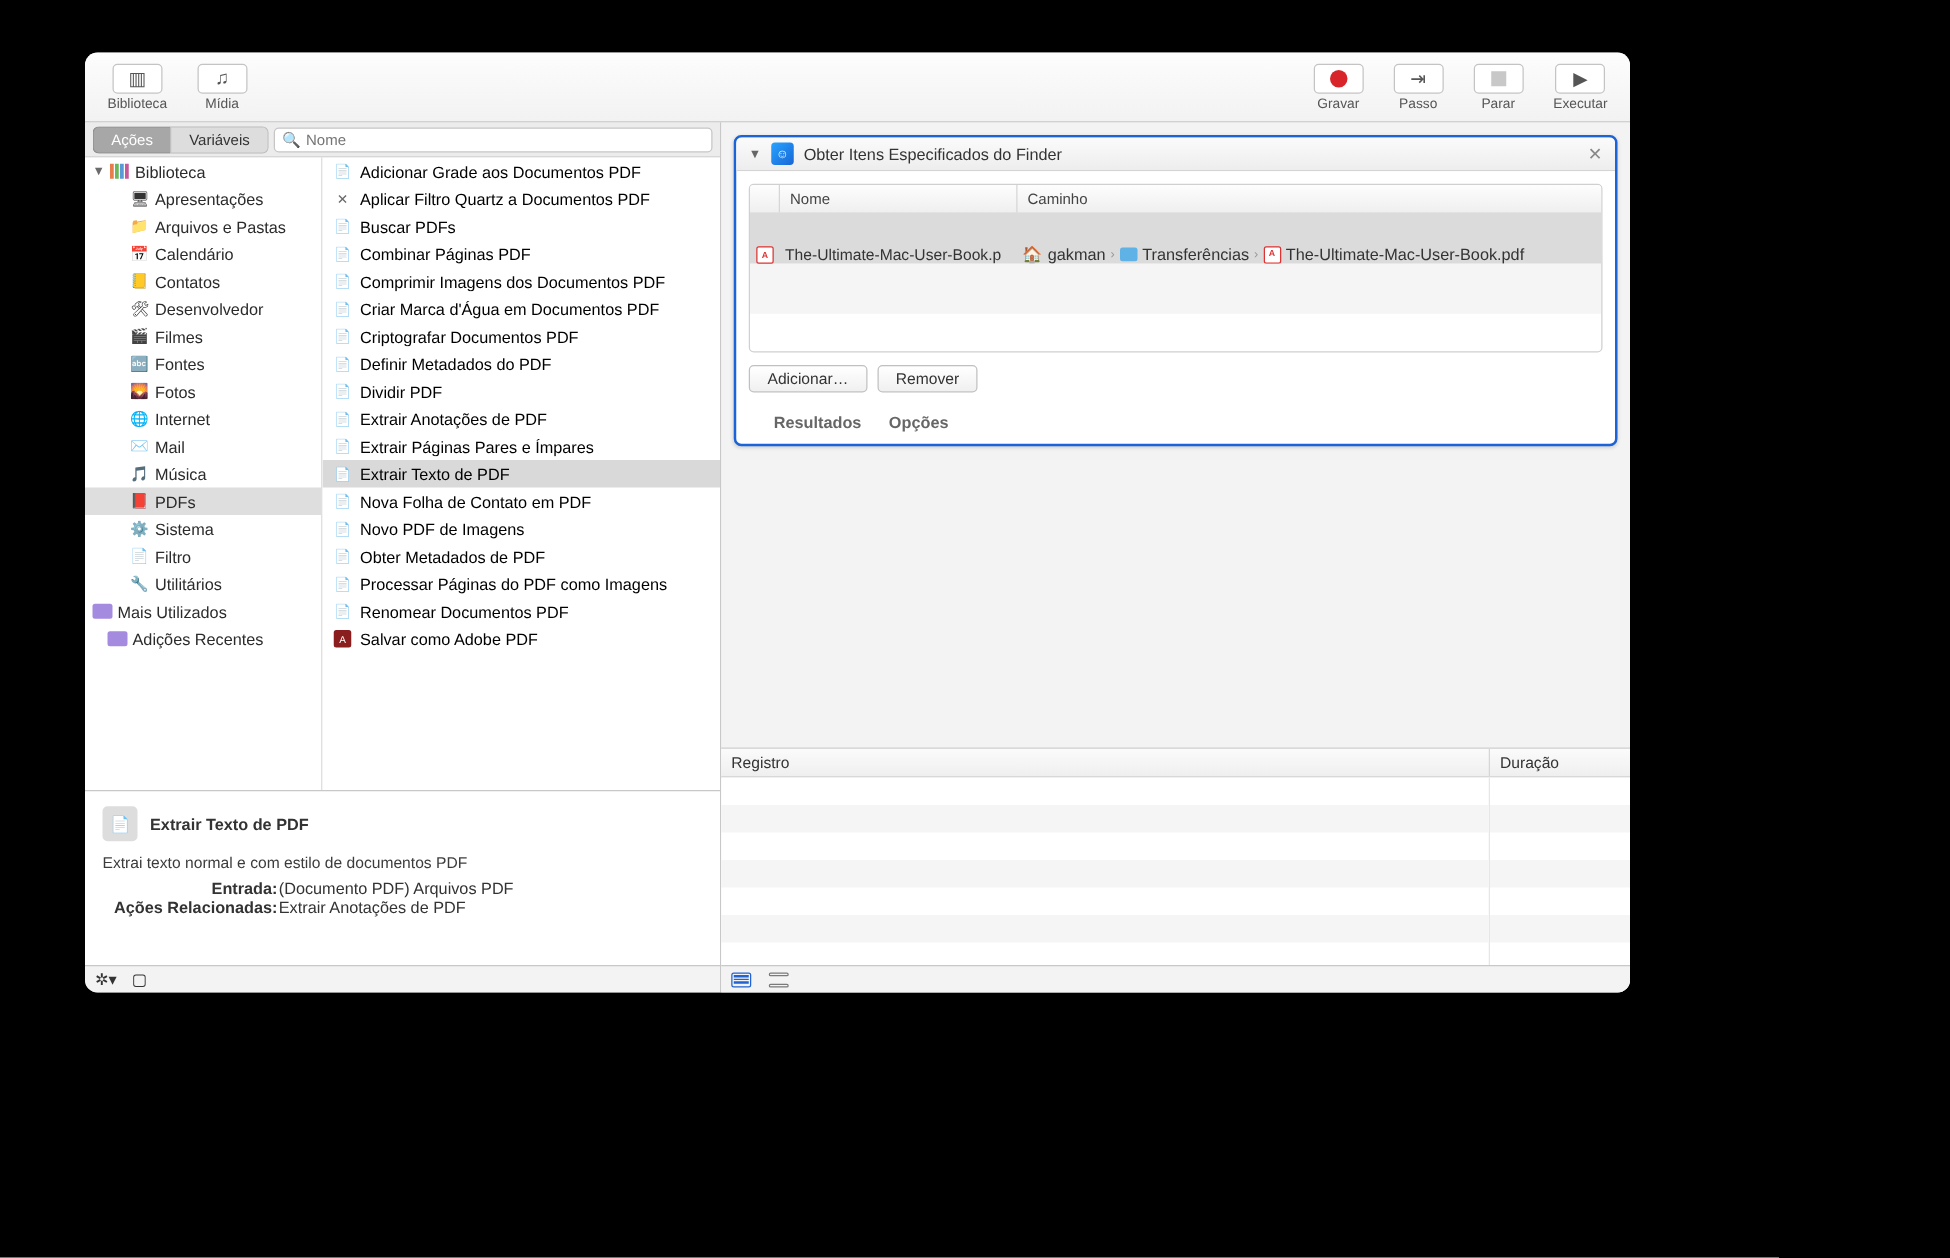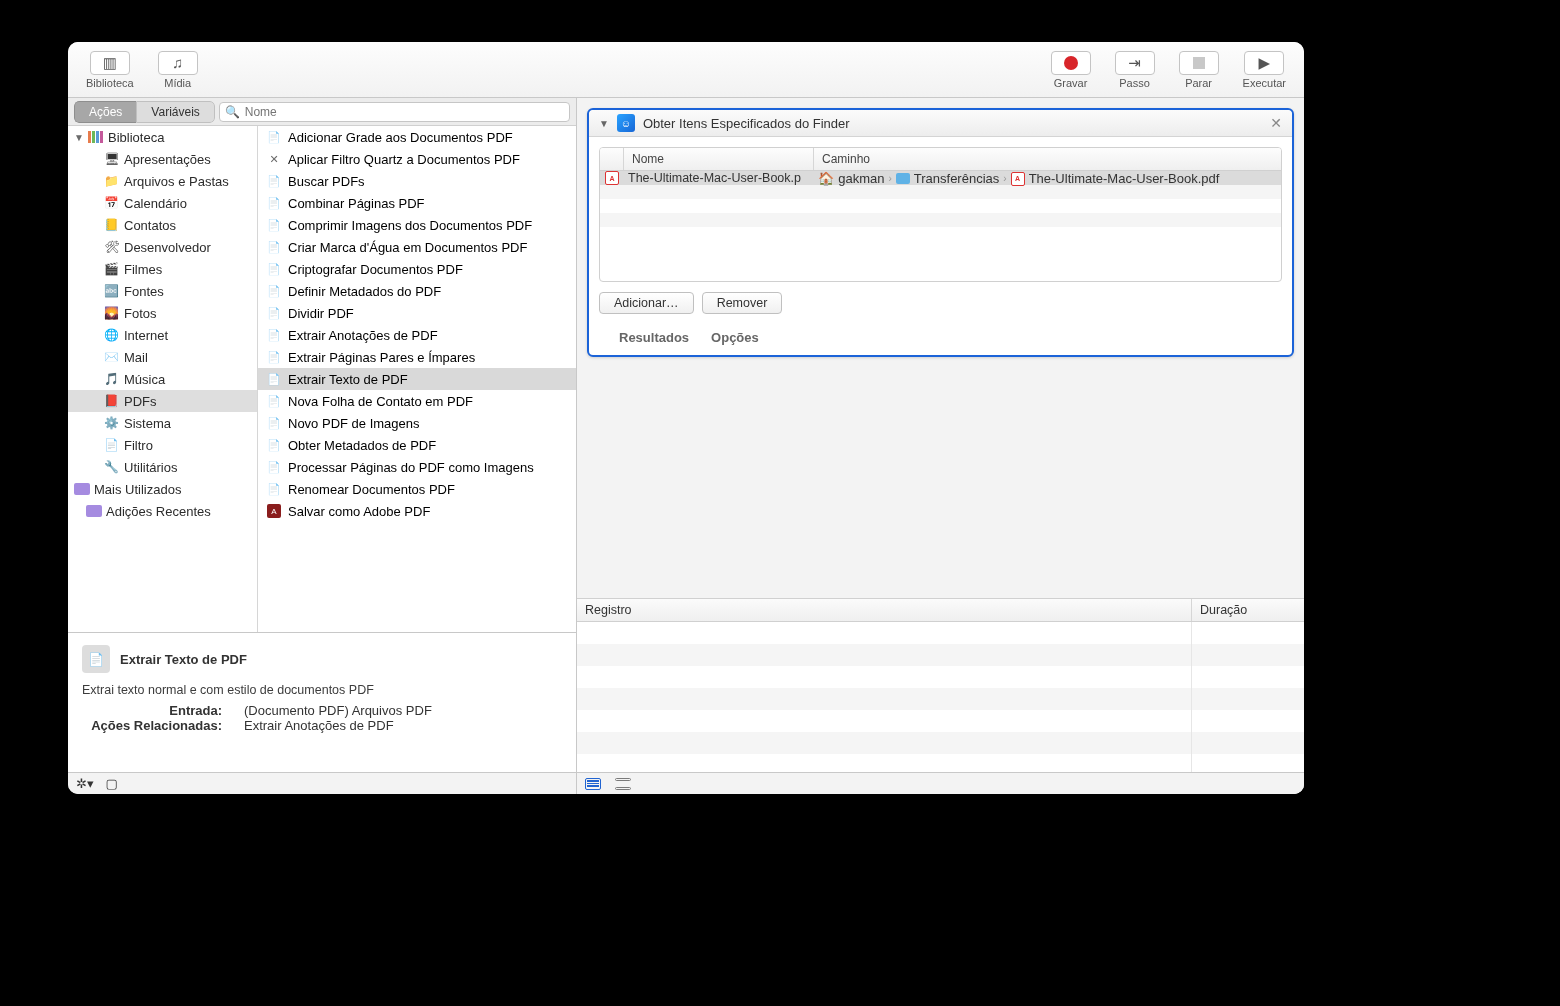--- a/index.html
+++ b/index.html
@@ -39,39 +39,39 @@
 .tree-item.sel{background:#dedede}
 .tree-item .txt{font-size:13px;color:#2b2b2b}
 .act-item{display:flex;align-items:center;height:22px;padding:0 8px;gap:6px}
 .act-item.sel{background:#d9d9d9}
 .act-item .ic{width:16px;height:16px;display:inline-flex;align-items:center;justify-content:center;font-size:11px;color:#6b6b6b}
 .act-item .txt{font-size:13px;color:#000000;white-space:nowrap;overflow:hidden;text-overflow:ellipsis}
 .desc{border-top:1px solid #c8c8c8;padding:12px 14px;background:#fff;height:140px}
 .desc h2{font-size:18px;font-weight:600;display:flex;align-items:center;gap:10px;margin-bottom:10px}
 .desc h2 .ic{width:28px;height:28px;background:#ddd;border-radius:4px;display:inline-flex;align-items:center;justify-content:center}
 .desc p{font-size:12.5px;color:#3c3c3c;margin:6px 0}
-.desc .kv{display:flex;gap:22px;font-size:12.5px}
+.desc .kv{display:flex;gap:1px;font-size:12.5px}
 .desc .kv .k{font-weight:600;text-align:right;min-width:140px}
 .status{height:22px;border-top:1px solid #c8c8c8;background:#f3f3f3;display:flex;align-items:center;padding:0 8px;gap:12px;color:#555;font-size:12px}
 .right{flex:1;display:flex;flex-direction:column;background:#f3f3f3}
 .workflow{flex:1;overflow:auto;padding:10px}
 .action-card{border:2px solid #1b63d8;border-radius:6px;background:#fff;box-shadow:0 1px 3px rgba(0,0,0,.15)}
 .card-hdr{display:flex;align-items:center;gap:8px;padding:4px 10px;background:linear-gradient(#fbfbfb,#ededed);border-bottom:1px solid #d4d4d4;border-radius:5px 5px 0 0}
 .card-hdr .disc{font-size:10px;color:#666}
 .card-hdr .finder-ic{width:18px;height:18px;background:linear-gradient(135deg,#29a3ff,#1766d6);border-radius:3px;display:flex;align-items:center;justify-content:center;color:#fff;font-size:10px;font-weight:bold}
 .card-hdr h3{font-size:13px;font-weight:400;flex:1}
 .card-hdr .close{color:#888;font-size:14px;font-weight:300}
 .card-body{padding:10px}
 .mini-table{border:1px solid #d0d0d0;border-radius:4px;overflow:hidden}
 .mini-table .hd{display:flex;background:linear-gradient(#fdfdfd,#efefef);border-bottom:1px solid #d0d0d0}
 .mini-table .hd div{padding:4px 8px;font-size:12px;color:#444;border-right:1px solid #d6d6d6}
 .mini-table .hd div:last-child{border-right:none}
 .col-ic{width:24px}.col-name{width:190px}.col-path{flex:1}
 .mini-table .rows{height:110px;overflow:hidden}
-.mini-table .row{display:flex;align-items:flex-start;height:14px}
+.mini-table .row{display:flex;align-items:flex-end;height:40px}
 .mini-table .row:nth-child(even){background:#f5f5f5}
 .mini-table .row.sel{background:#dbdbdb}
 .mini-table .row .col-ic{display:flex;align-items:center;justify-content:center}
 .mini-table .row .col-name{padding:0 4px;font-size:12.5px;white-space:nowrap;overflow:hidden}
 .mini-table .row .col-path{display:flex;align-items:center;gap:4px;padding:0 4px;font-size:12.5px;color:#444;white-space:nowrap;overflow:hidden}
 .chev{color:#999;font-size:10px}
 .card-btns{display:flex;gap:8px;margin-top:10px}
 .mac-btn{padding:3px 14px;background:linear-gradient(#fff,#f0f0f0);border:1px solid #c0c0c0;border-radius:4px;font-size:12.5px}
 .card-ftr{display:flex;gap:22px;padding:6px 30px 10px}
 .card-ftr span{font-size:13px;font-weight:600;color:#666}

